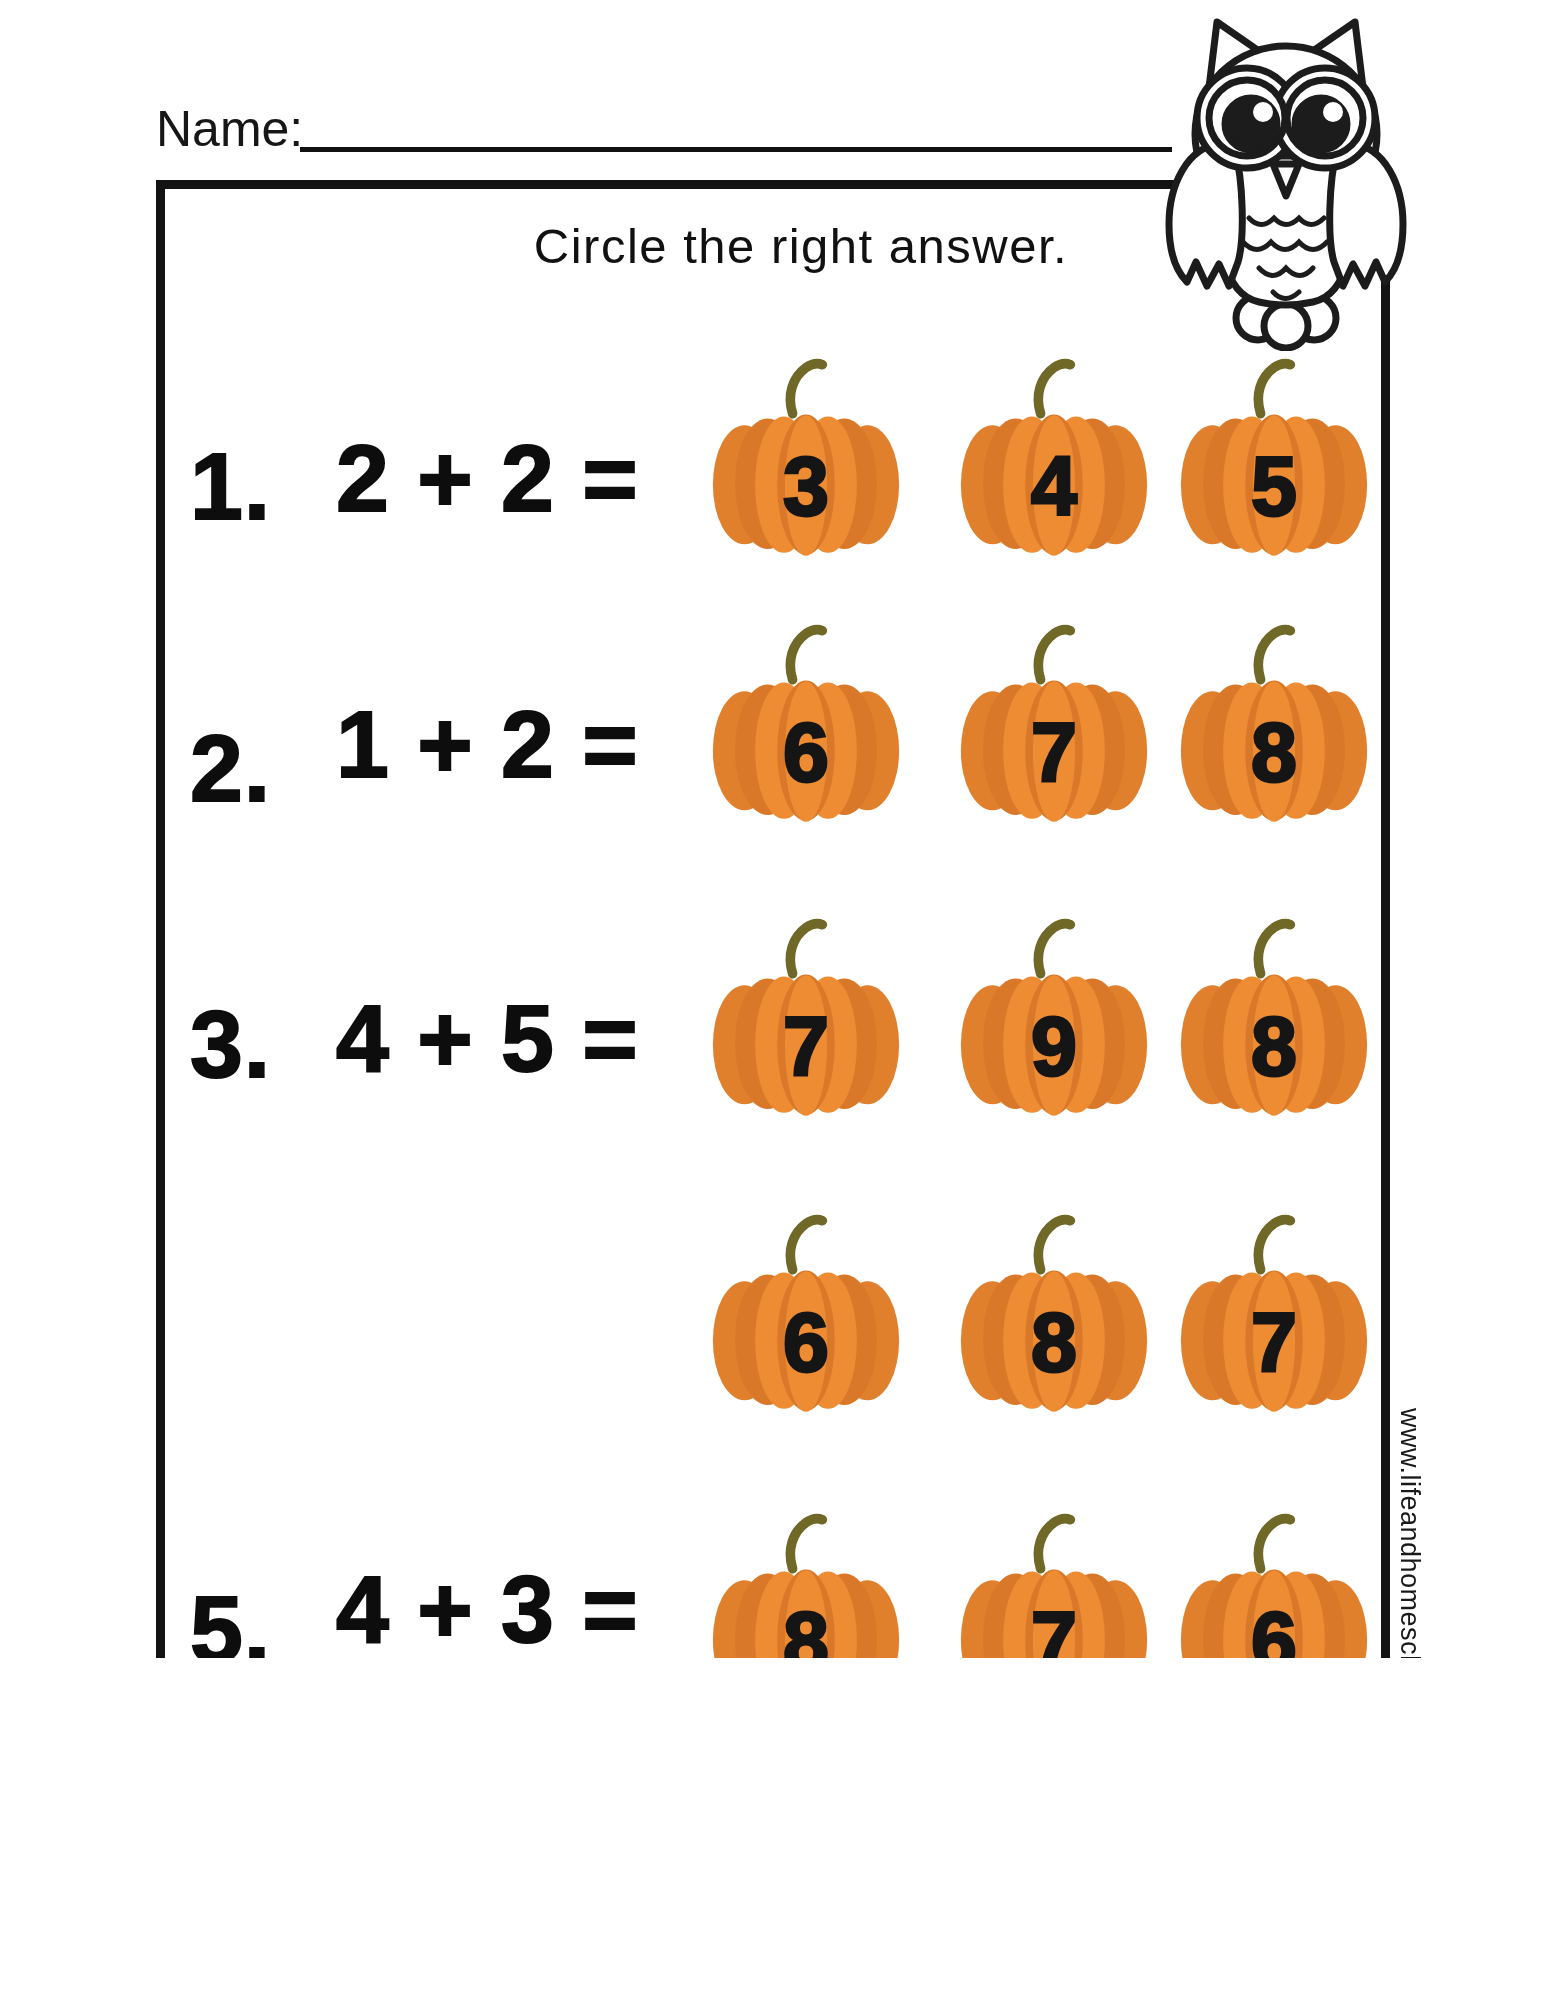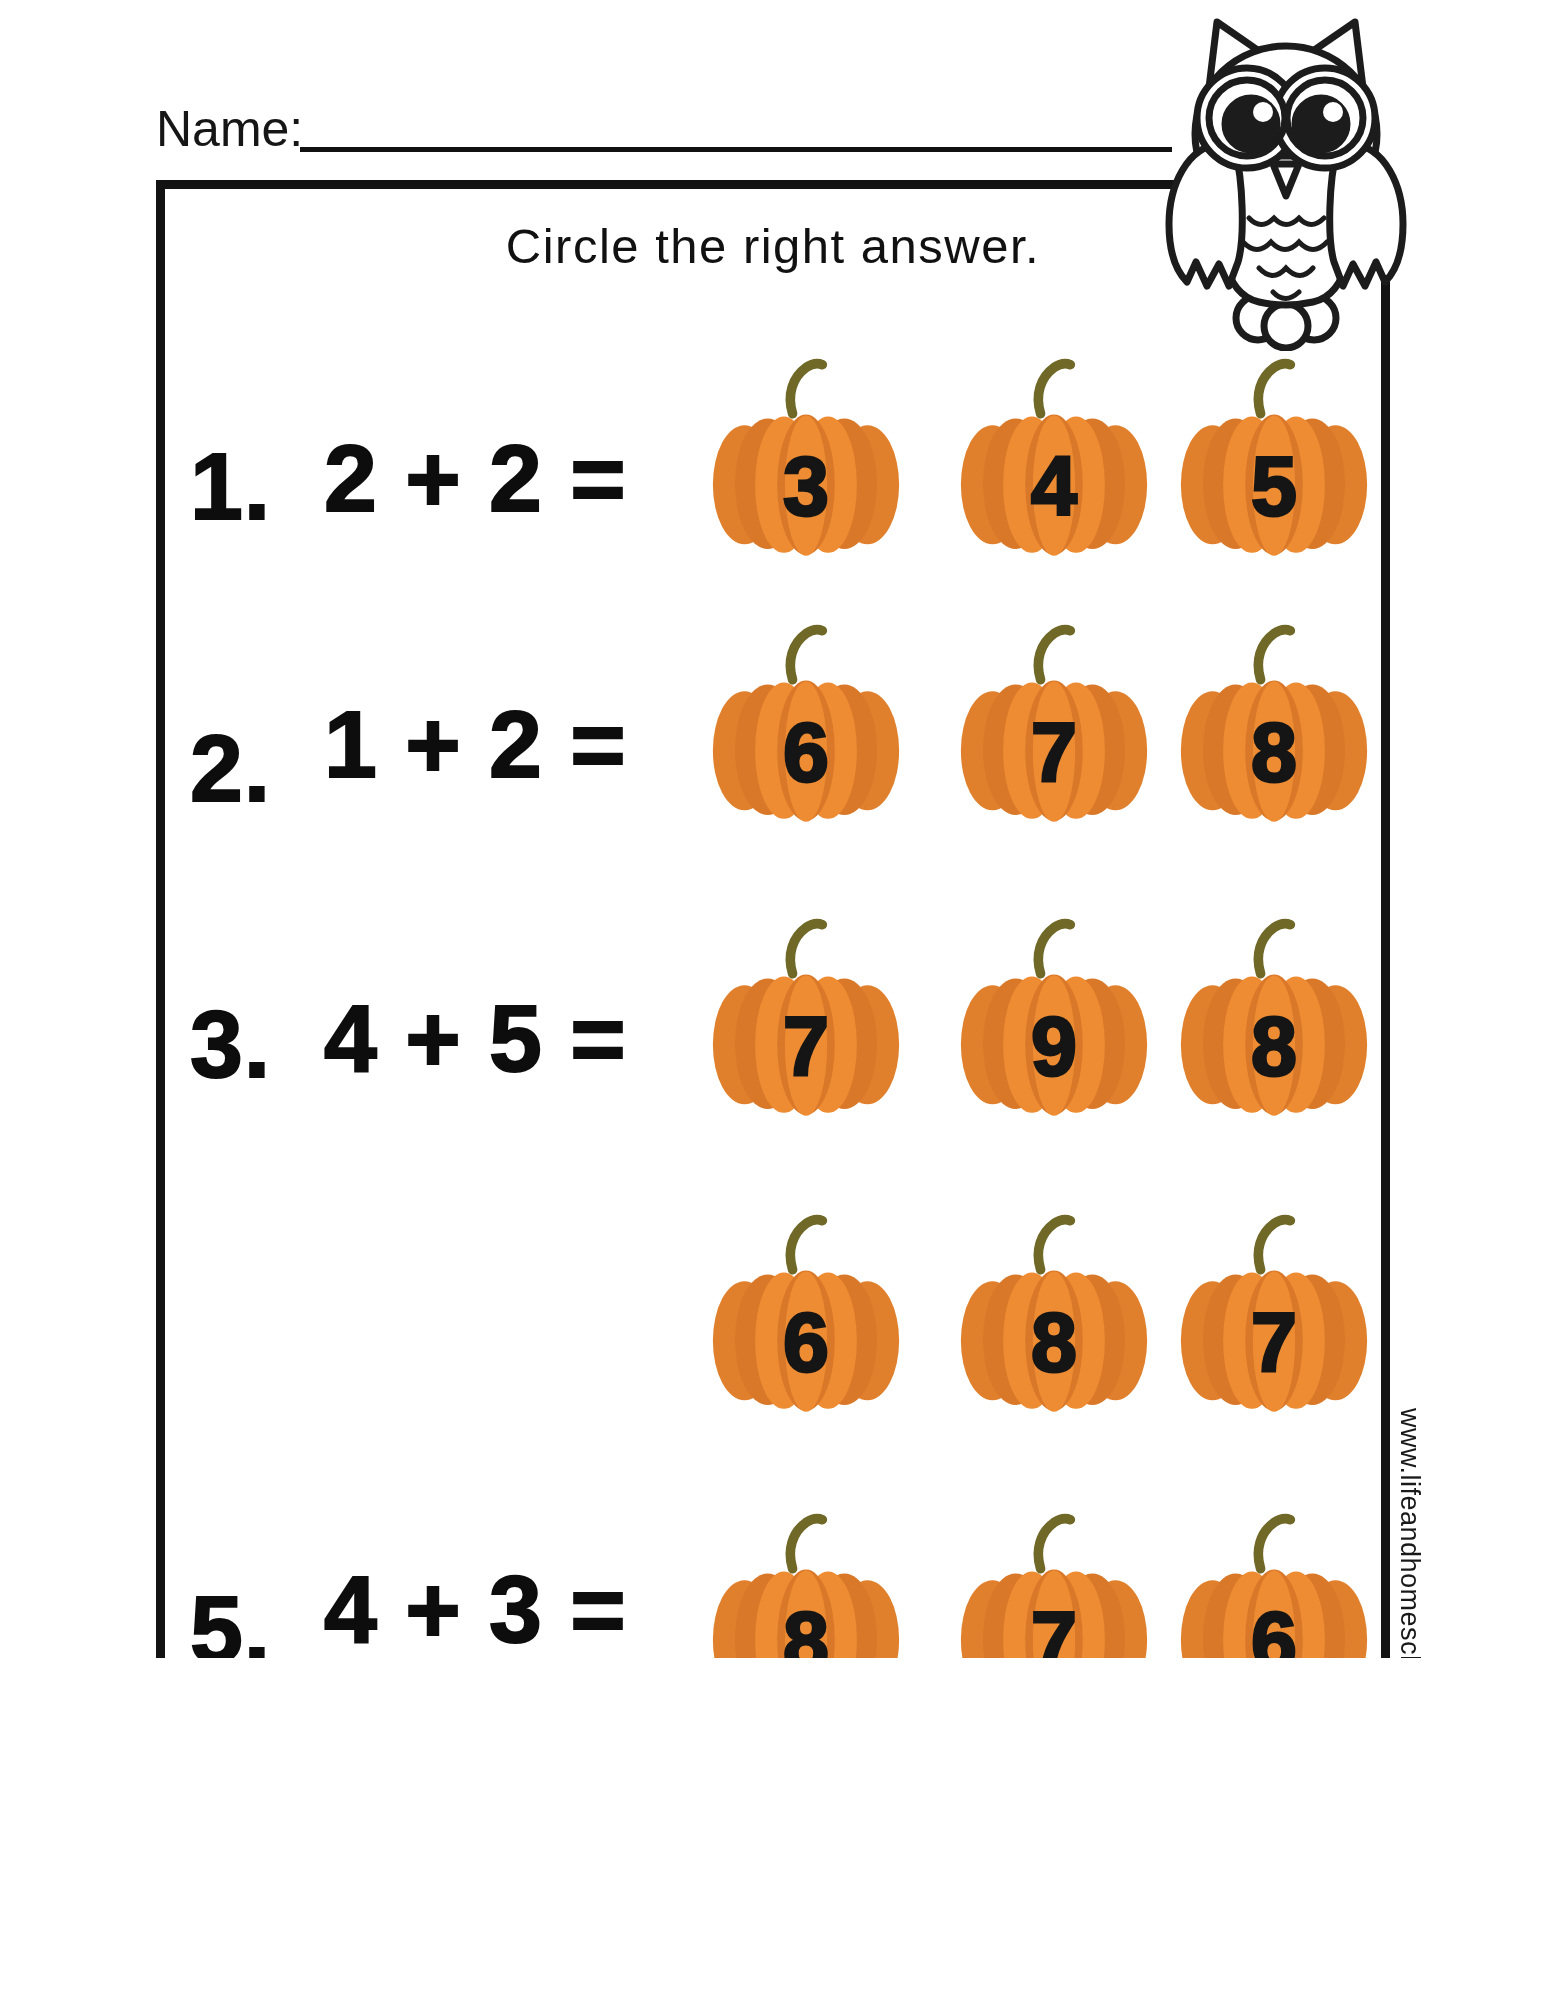--- a/index.html
+++ b/index.html
@@ -7,28 +7,28 @@
     position:relative;width:1545px;height:1658px;background:#fff;overflow:hidden;
     font-family:"Liberation Sans", sans-serif;color:var(--ink,#141414);
   }
   
   .name-label{position:absolute;left:156px;top:104px;font-size:50px;line-height:1;color:#161616;}
   .name-line{position:absolute;left:300px;top:147px;width:872px;height:5px;background:#111;}
   
   .frame{position:absolute;left:156px;top:180px;width:1234px;height:1665px;
          border:9px solid #131313;box-sizing:border-box;z-index:1;}
   .title{position:absolute;left:165px;top:222px;width:1216px;text-align:center;
-         font-size:49px;letter-spacing:1.5px;line-height:1;color:#111;z-index:2;}
+         font-size:49px;letter-spacing:1.5px;line-height:1;color:#111;z-index:2;padding-left:28px;}
   
   .owl{position:absolute;left:1163px;top:6px;width:246px;height:345px;z-index:5;}
   
   .eq{position:absolute;left:190px;font-size:95px;font-weight:bold;line-height:1;
       letter-spacing:1px;color:#0d0d0d;-webkit-text-stroke:2px #0d0d0d;white-space:nowrap;z-index:2;}
   .eq .pnumber{display:inline-block;width:118px;}
-  .eq .pexpr{display:inline-block;margin-left:16px;}
+  .eq .pexpr{display:inline-block;margin-left:28px;}
   .row1 .pnumber{transform:translateY(8px);}
   .row2 .pnumber{transform:translateY(24px);}
   .row3 .pnumber{transform:translateY(6px);}
   .row4 .pnumber{transform:translateY(4px);}
   .row5 .pnumber{transform:translateY(20px);}
   
   .pumpkin{position:absolute;width:192px;height:207px;z-index:2;}
   .pumpkin svg{display:block;width:100%;height:100%;}
   .pnum{font-family:"Liberation Sans",sans-serif;font-weight:bold;font-size:86px;}
   

